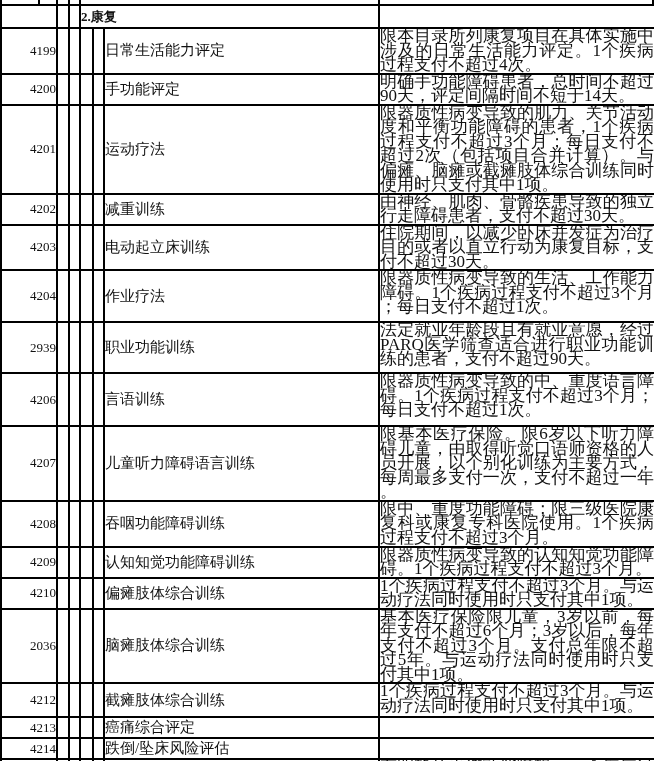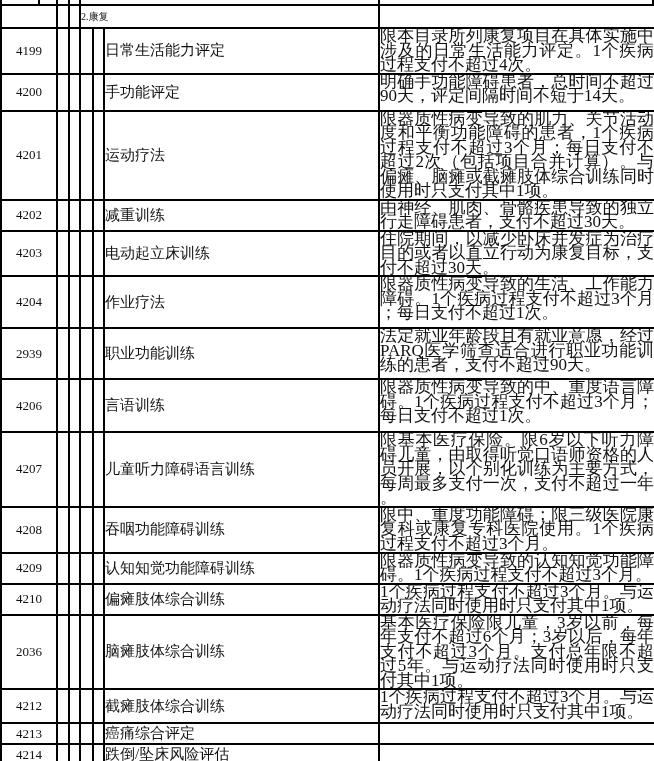--- a/index.html
+++ b/index.html
@@ -34,28 +34,28 @@
     table-layout: fixed;
     width: 654px;
   }
   table.items td {
     border: 2px solid #000;
     padding: 0;
     overflow: hidden;
   }
   tr.section-row { height: 23px; }
   td.section-title-cell {
-    font-weight: normal;
-    font-size: 10px;
+    font-weight: bold;
+    font-size: 13px;
     padding-left: 2px;
     vertical-align: middle;
     white-space: nowrap;
   }
   td.code-cell {
-    text-align: center;
+    text-align: right;
     vertical-align: middle;
     font-size: 13px;
     margin-top: 28px;
   }
   td.name-cell {
     vertical-align: middle;
     font-size: 15px;
     padding-left: 6px;
     white-space: nowrap;
   }
@@ -104,21 +104,21 @@
       </tr>
     <tr style="height: 44px;">
       <td class="code-cell">4199</td>
       <td></td>
       <td></td>
       <td></td>
       <td></td>
       <td class="name-cell">日常生活能力评定</td>
       <td class="restriction-cell">限本目录所列康复项目在具体实施中涉及的日常生活能力评定。1个疾病过程支付不超过4次。</td>
     </tr>
-        <tr style="height: 37px;">
+        <tr style="height: 31px;">
       <td class="code-cell">4200</td>
       <td></td>
       <td></td>
       <td></td>
       <td></td>
       <td class="name-cell">手功能评定</td>
       <td class="restriction-cell">明确手功能障碍患者，总时间不超过90天，评定间隔时间不短于14天。</td>
     </tr>
         <tr style="height: 87px;">
       <td class="code-cell">4201</td>

